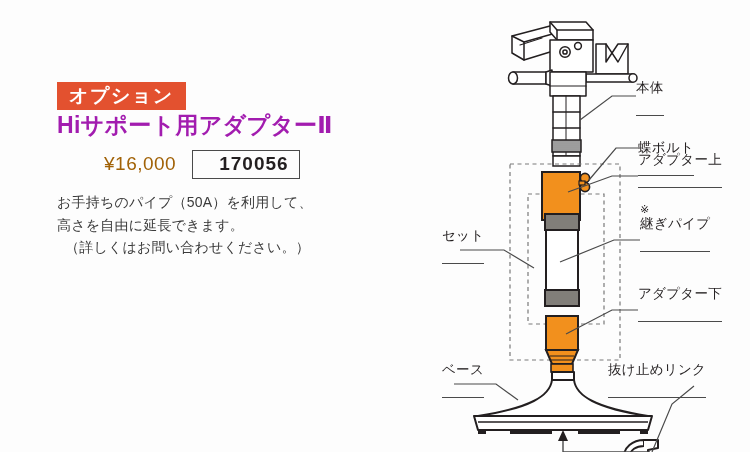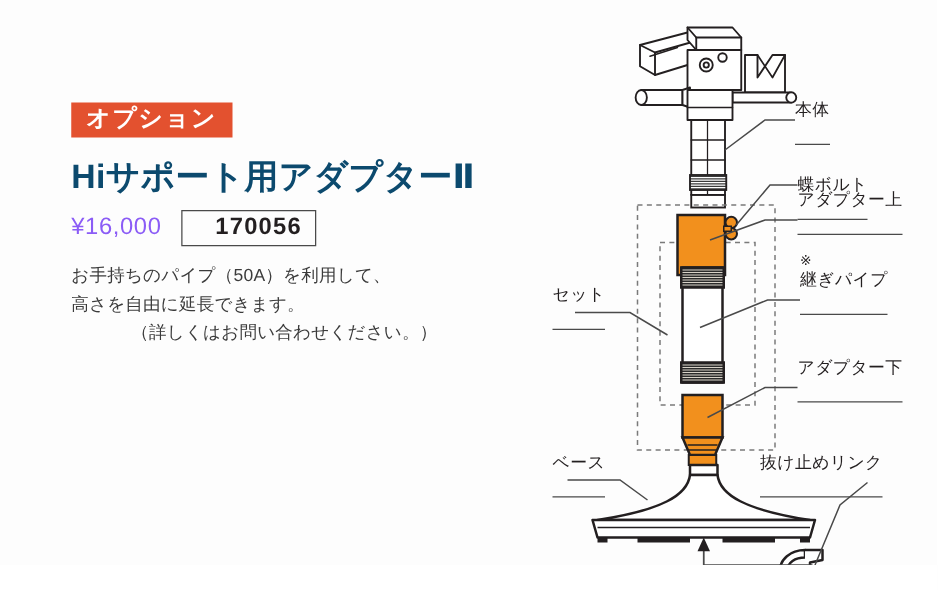--- a/index.html
+++ b/index.html
@@ -31,57 +31,57 @@
     background: #e3512f;
     color: #ffffff;
     font-size: 19px;
     font-weight: bold;
     letter-spacing: 1.5px;
     padding: 4px 12px 5px 12px;
     line-height: 1.0;
   }
 
   .product-title {
-    margin-top: 13px;
-    font-size: 27px;
+    font-size: 23px;
     font-weight: bold;
-    color: #0c4a6e;
+    color: #a21caf;
     letter-spacing: 0.3px;
     white-space: nowrap;
   }
 
   .price-row {
     margin-top: 9px;
     display: flex;
     align-items: center;
   }
   .price {
     font-size: 19px;
-    color: #8b5cf6;
+    color: #a16207;
     letter-spacing: 0.5px;
+    margin-left: 47px;
   }
   .code-box {
     margin-left: 16px;
     border: 1.6px solid #4a4a4a;
     padding: 2px 10px 3px 26px;
     font-size: 19px;
     font-weight: bold;
     color: #231f20;
     letter-spacing: 1px;
     line-height: 1.15;
   }
 
   .desc {
     margin-top: 12px;
     font-size: 14px;
     line-height: 1.62;
     color: #3b3b3b;
     letter-spacing: 0.2px;
   }
-  .desc .indent { padding-left: 8px; display: block; margin-left: 40px; }
+  .desc .indent { padding-left: 8px; display: block; }
 
   .note {
     position: absolute;
     left: 57px;
     top: 327px;
     font-size: 15.5px;
     color: #3b3b3b;
     letter-spacing: 0.2px;
     white-space: nowrap;
   }

